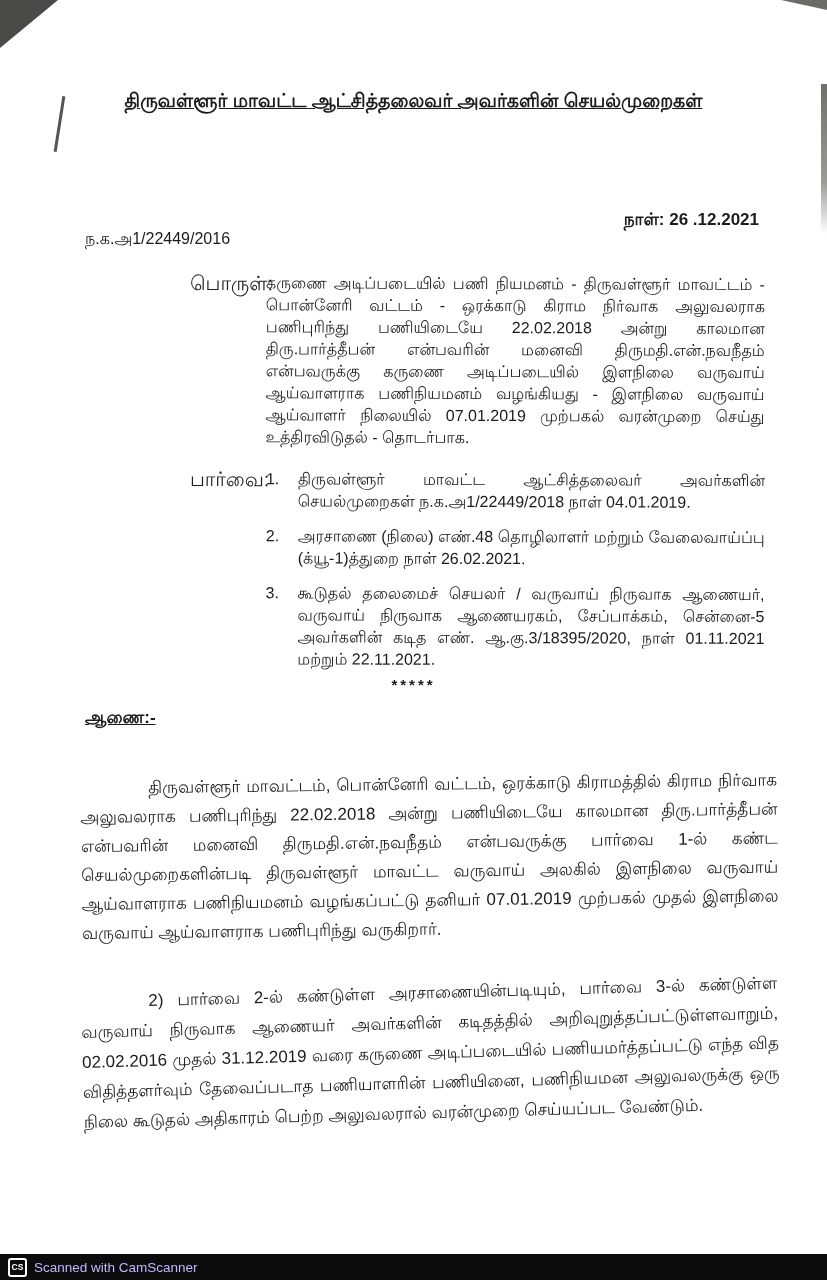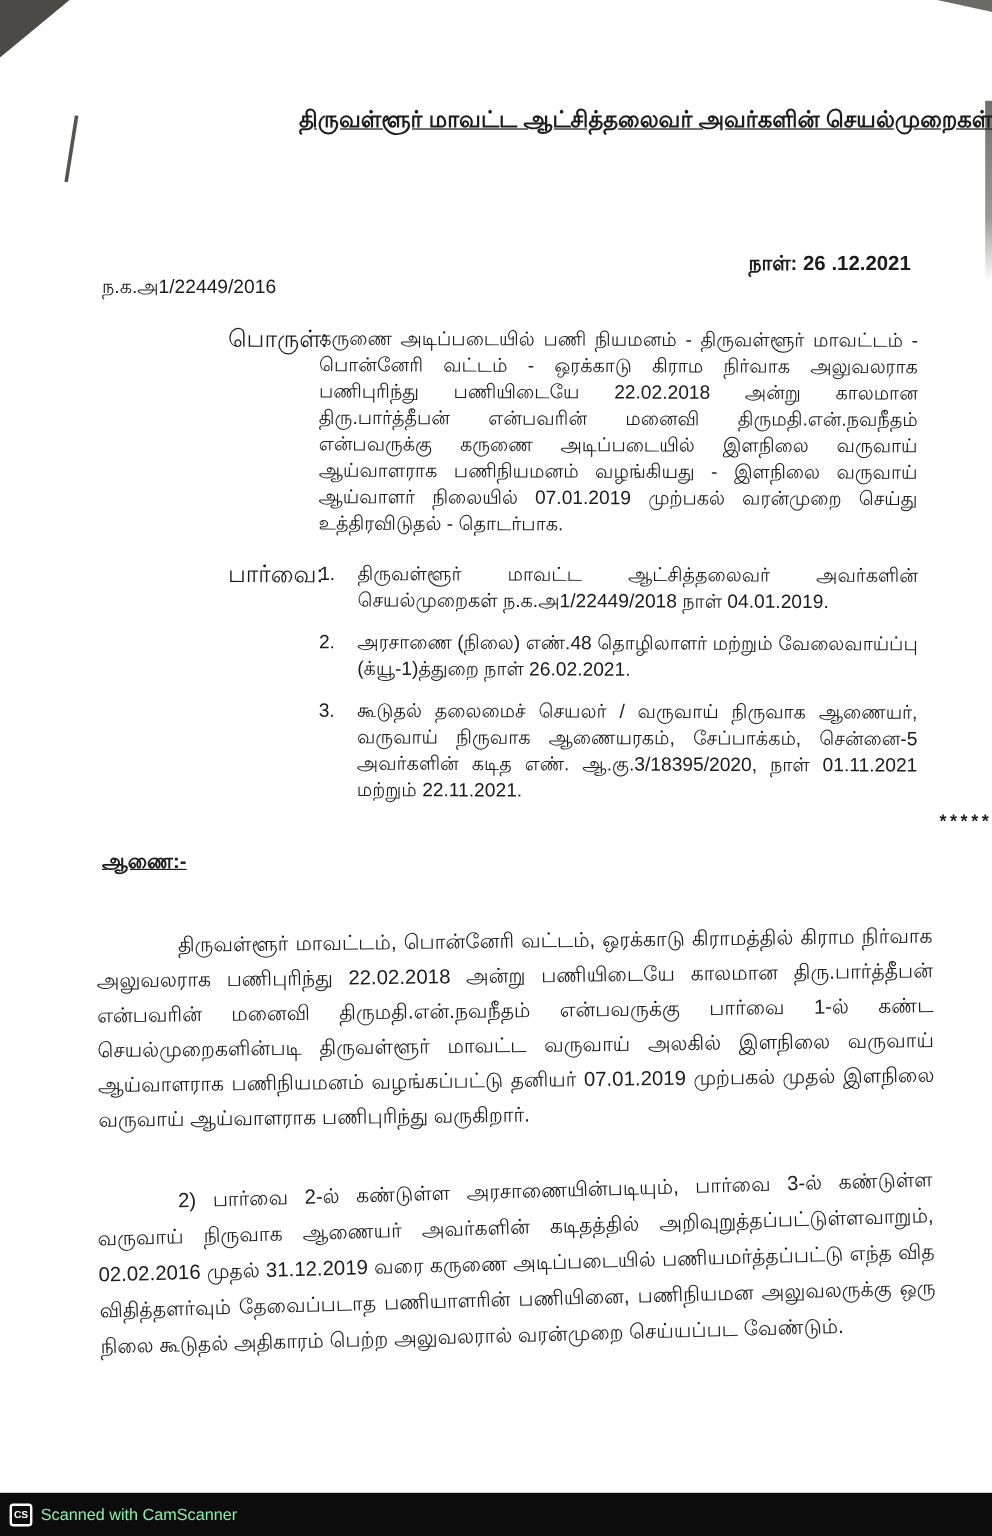--- a/index.html
+++ b/index.html
@@ -1,21 +1,21 @@
 <!DOCTYPE html>
 <html><head>
 <meta charset="utf-8">
 <style>
   html,body{margin:0;padding:0;background:#e8e8e8;}
   .page{
     position:relative;width:827px;height:1280px;background:#ffffff;
     font-family:"Liberation Sans", sans-serif;color:#1c1c1c;overflow:hidden;
     margin:0 auto;
   }
-  .center{left:0;right:0;text-align:right;}
+  .center{left:0;right:0;text-align:center;}
   .doc-title{position:absolute;top:90px;font-size:19px;font-weight:bold;}
   .doc-title span{text-decoration:underline;}
   .presence-line{position:absolute;top:148px;font-size:18px;font-weight:bold;}
   .date-line{position:absolute;top:210px;right:68px;font-size:17px;font-weight:bold;margin-left:36px;}
   .ref-no{position:absolute;top:230px;left:85px;font-size:16px;}
   .labelled-block{position:absolute;left:190px;width:575px;display:flex;transform:rotate(0.2deg);transform-origin:left top;}
   .block-label{flex:none;width:76px;font-size:20px;}
   .block-body{flex:1;font-size:16px;line-height:22px;text-align:justify;}
   .subject-block{top:272px;}
   .reference-block{top:468px;}
@@ -30,25 +30,25 @@
   
   .corner-tl{position:absolute;top:0;left:0;width:58px;height:48px;background:#4b4a47;
     clip-path:polygon(0 0,100% 0,0 100%);}
   .corner-tr{position:absolute;top:0;right:0;width:46px;height:10px;background:#6a6a66;
     clip-path:polygon(0 0,100% 0,100% 100%);}
   .edge-right{position:absolute;top:84px;right:0;width:6px;height:150px;
     background:linear-gradient(to bottom,#6f6f6c,#9a9a96 65%,rgba(154,154,150,0));}
   .edge-left-mark{position:absolute;top:96px;left:58px;width:3px;height:56px;background:#55544f;
     transform:rotate(9deg);}
   
-  .scan-footer{position:absolute;left:0;right:0;bottom:0;height:36px;background:#0c0c0c;
+  .scan-footer{position:absolute;left:0;right:0;bottom:0;height:26px;background:#0c0c0c;
     display:flex;align-items:center;padding-left:8px;gap:7px;box-sizing:border-box;}
   .cs-logo{flex:none;width:15px;height:15px;border:2px solid #ffffff;border-radius:3px;
     color:#ffffff;font-size:8.5px;font-weight:bold;display:flex;align-items:center;justify-content:center;}
-  .footer-text{color:#86efac;font-size:13.5px;}
+  .footer-text{color:#c4b5fd;font-size:13.5px;}
 </style>
 </head>
 <body>
 
 <div class="page">
 
   <div class="corner-tl"></div>
   <div class="corner-tr"></div>
   <div class="edge-right"></div>
   <div class="edge-left-mark"></div>

